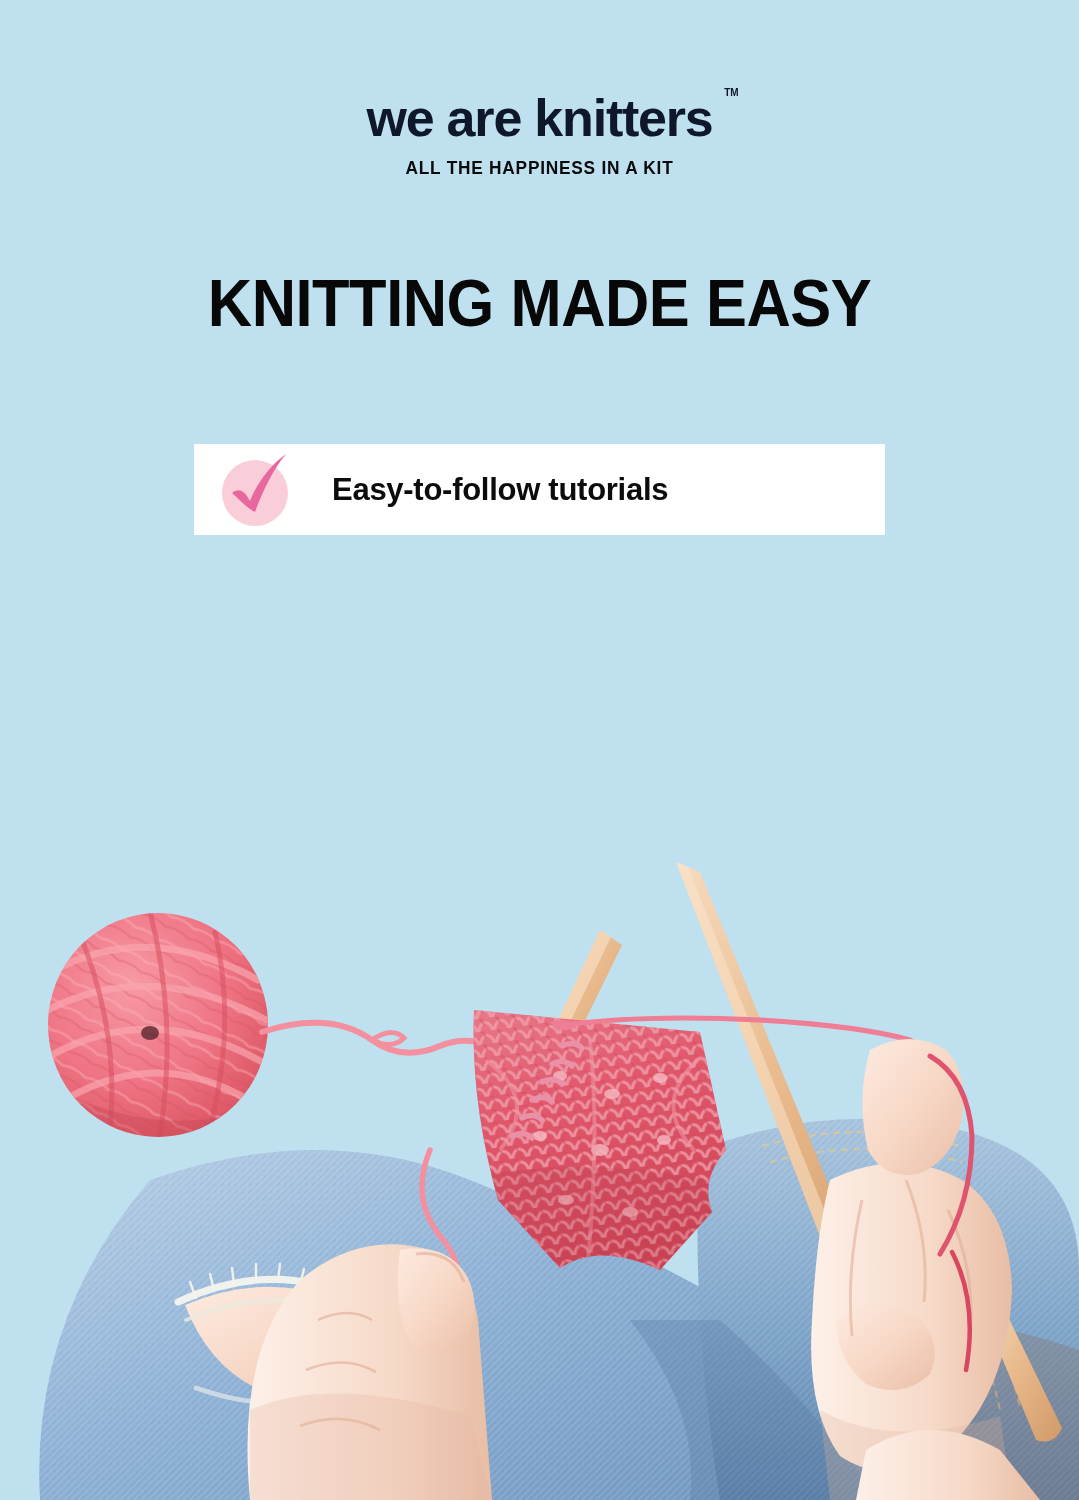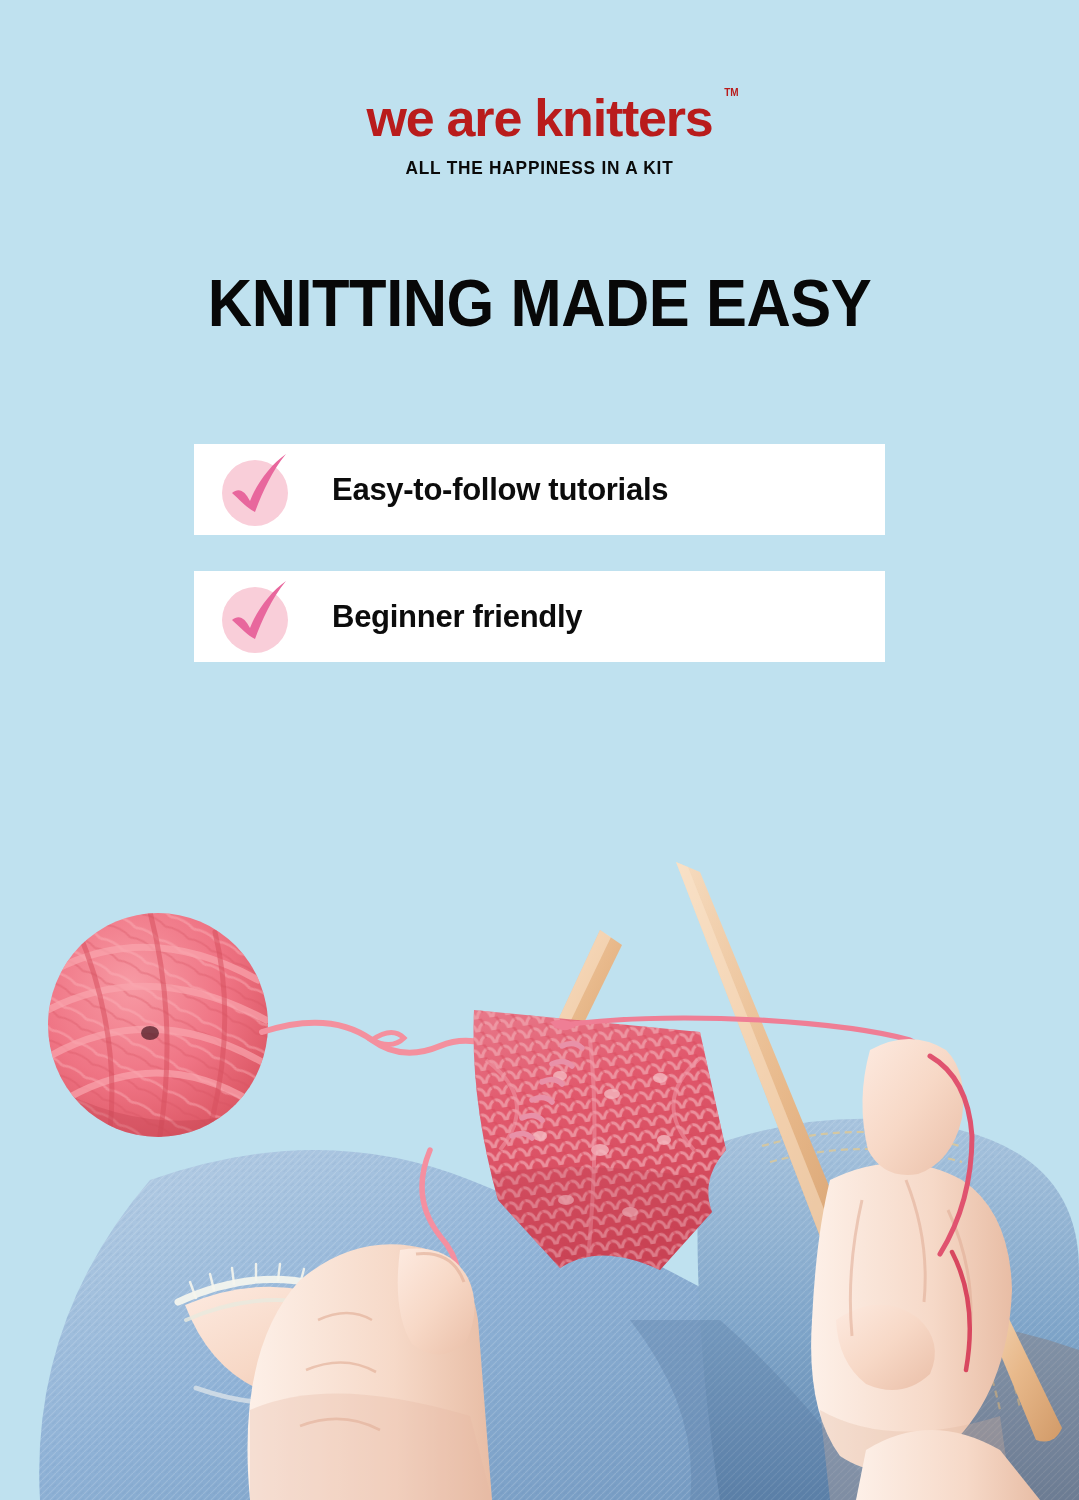--- a/index.html
+++ b/index.html
@@ -18,21 +18,21 @@
   #logo-block {
     position:absolute; top:92px; left:0; width:100%;
     text-align:center;
   }
   #wordmark {
     display:inline-block;
     position:relative;
     font-size:52px;
     font-weight:bold;
     letter-spacing:-1.2px;
-    color:#b91c1c;
+    color:#0f172a;
     line-height:1;
   }
   #tm {
     position:absolute;
     top:-4px; right:-26px;
     font-size:10px;
     font-weight:bold;
     letter-spacing:0;
   }
   #tagline {
@@ -111,29 +111,20 @@
     <div class="card">
       <div class="check-wrap">
         <svg width="80" height="82" viewBox="0 0 80 82">
           <circle cx="37" cy="44" r="33" fill="#f9ced9"></circle>
           <path d="M14 44 C21 38 27 42 32 52 C38 36 52 16 68 5 C54 22 44 44 37 63 C30 60 22 51 14 44 Z" fill="#e8679d"></path>
         </svg>
       </div>
       <div class="card-label">Easy-to-follow tutorials</div>
     </div>
 
-    <div class="card">
-      <div class="check-wrap">
-        <svg width="80" height="82" viewBox="0 0 80 82">
-          <circle cx="37" cy="44" r="33" fill="#f9ced9"></circle>
-          <path d="M14 44 C21 38 27 42 32 52 C38 36 52 16 68 5 C54 22 44 44 37 63 C30 60 22 51 14 44 Z" fill="#e8679d"></path>
-        </svg>
-      </div>
-      <div class="card-label">Beginner friendly</div>
-    </div>
 
 
   </div>
 
   <svg id="photo" viewBox="0 0 1079 650">
     <defs>
       <linearGradient id="denimA" x1="0" y1="0" x2="1" y2="1">
         <stop offset="0" stop-color="#b9d0e6"></stop>
         <stop offset="0.45" stop-color="#8fb2d6"></stop>
         <stop offset="1" stop-color="#6f95bd"></stop>

